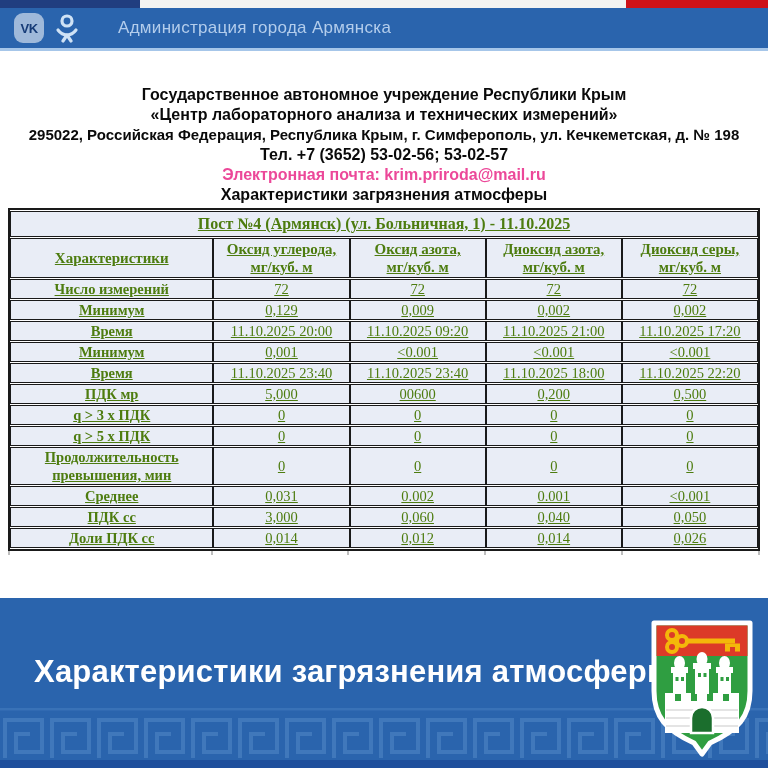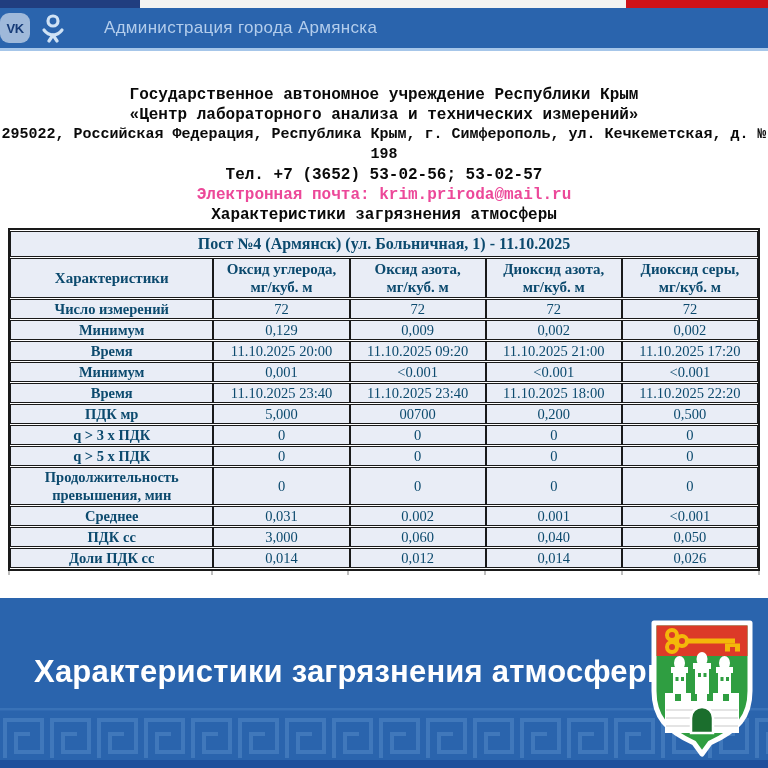--- a/index.html
+++ b/index.html
@@ -14,54 +14,55 @@
   
   .flag-stripe { display: flex; height: 8px; width: 100%; }
   .flag-navy  { width: 140px; background: #203e80; }
   .flag-white { flex: 1; background: #f3f3f1; }
   .flag-red   { width: 142px; background: #ce1218; }
 
   
   .social-bar {
     height: 40px; background: #2a64ad;
     display: flex; align-items: center;
-    padding: 0 0; gap: 11px;
+    padding: 0 14px; gap: 11px;
   }
   .vk-tile {
     width: 30px; height: 30px; border-radius: 9px;
     background: rgba(255,255,255,0.55);
     display: flex; align-items: center; justify-content: center;
     font-weight: 800; font-size: 13px; color: #173c78; letter-spacing: -0.5px;
     cursor: pointer;
   }
   .ok-glyph { display: flex; align-items: center; cursor: pointer; }
   .ok-glyph svg { display: block; }
   .community-name { color: #b3cdec; font-size: 17px; font-weight: 500; letter-spacing: .3px; cursor: pointer; margin-left: 28px; }
   .divider { height: 3px; background: #a6c6e9; }
 
   
   .letterhead {
     margin-top: 34px; text-align: center;
-    font-family: Liberation Mono, monospace;
+    font-family: Liberation Sans, sans-serif;
     font-weight: 700; font-size: 16px; line-height: 20px; color: #0a0a0a;
   }
   .letterhead .lh-line:nth-child(3) { font-size: 15px; }
   .lh-line.email { color: #ec4899; }
 
   
   .table-wrap {
     margin: 3px 8px 0 8px;
     border: 2px solid #1a1a1a;
     background: #ffffff;
   }
   table {
     width: 100%;
     border-collapse: separate; border-spacing: 0 1px;
     font-family: "Liberation Serif", serif;
-    color: #0c4a6e;
+    color: #4d7c0f;
+    text-decoration: underline;
   }
   th, td {
     border: 1px solid #1a1a1a;
     background: #e9edf6;
     text-align: center; vertical-align: middle;
     padding: 0 3px;
   }
   tr.t-title th { height: 26px; font-size: 16px; font-weight: 700; }
   tr.t-cols th { height: 40px; font-size: 15px; font-weight: 700; line-height: 18px; }
   td { height: 19px; font-size: 14.5px; line-height: 18px; font-weight: 400; }
@@ -184,21 +185,21 @@
         <tr>
           <td class="rowlabel">Время</td>
           <td>11.10.2025 23:40</td>
           <td>11.10.2025 23:40</td>
           <td>11.10.2025 18:00</td>
           <td>11.10.2025 22:20</td>
         </tr>
         <tr>
           <td class="rowlabel">ПДК мр</td>
           <td>5,000</td>
-          <td>00700</td>
+          <td>00600</td>
           <td>0,200</td>
           <td>0,500</td>
         </tr>
         <tr>
           <td class="rowlabel">q &gt; 3 х ПДК</td>
           <td>0</td>
           <td>0</td>
           <td>0</td>
           <td>0</td>
         </tr>

